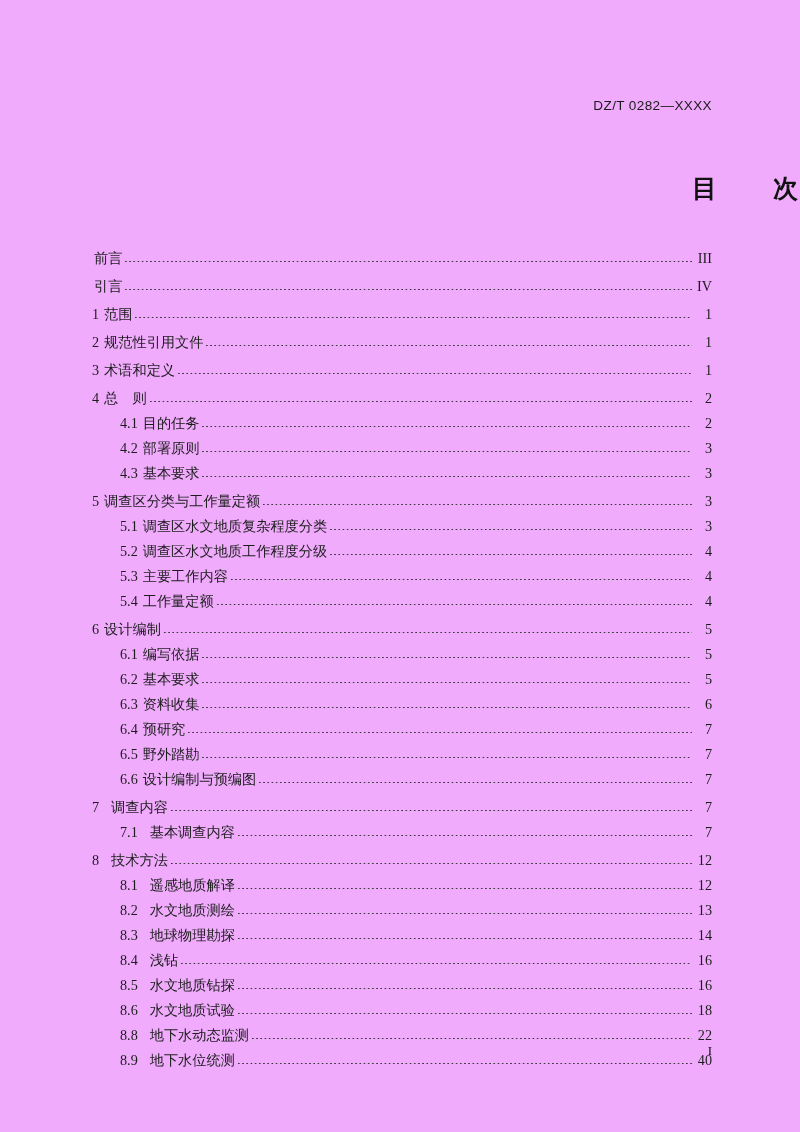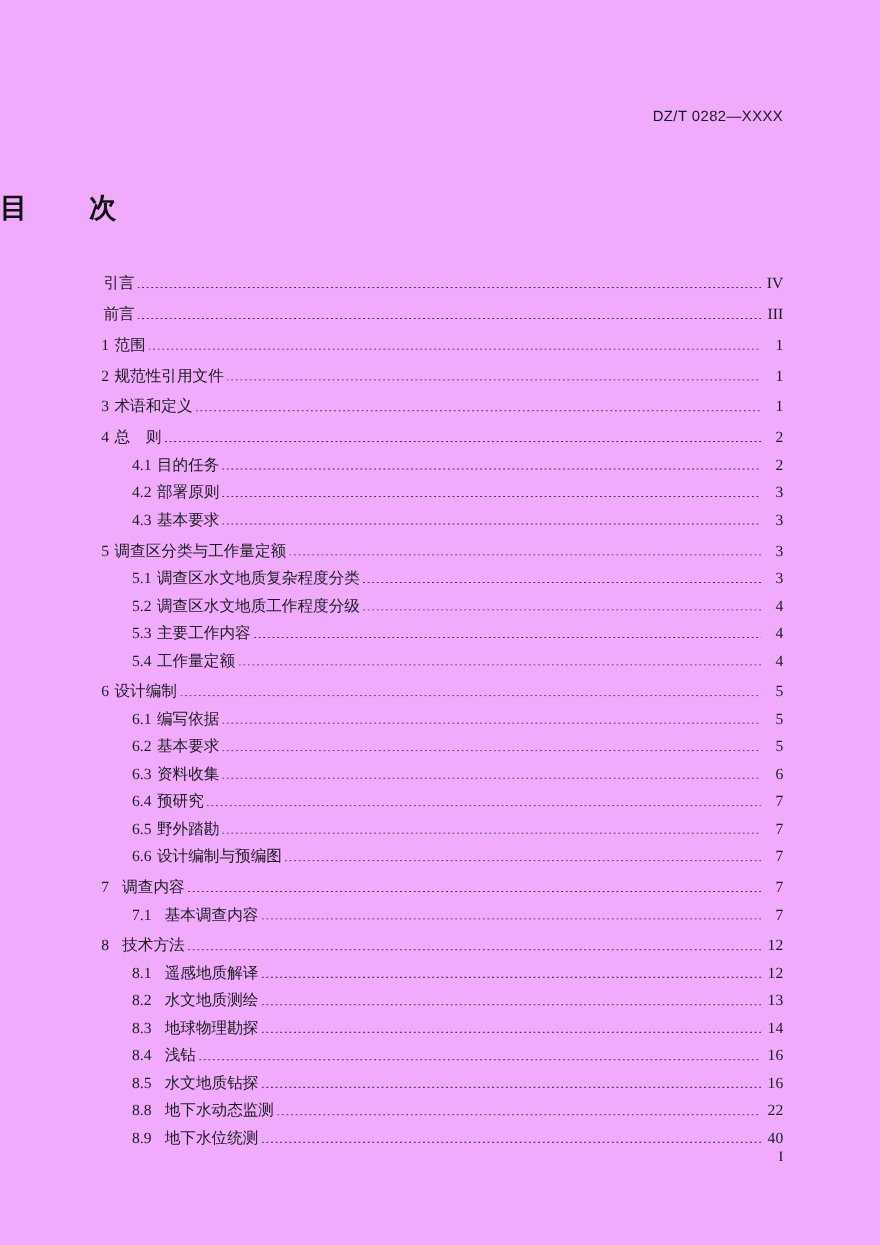--- a/index.html
+++ b/index.html
@@ -25,21 +25,21 @@
     font-family: "Liberation Sans", "DejaVu Sans", sans-serif;
     font-size: 13.5px;
     letter-spacing: 0.4px;
     color: #1a1a1a;
   }
   .doc-title {
     position: absolute;
     top: 172px;
     left: 0;
     width: 800px;
-    text-align: left;
+    text-align: right;
     font-family: "Liberation Sans", "DejaVu Sans", sans-serif;
     font-size: 25px;
     font-weight: bold;
     letter-spacing: 2px;
     color: #111111;
   }
   .toc {
     position: absolute;
     top: 238px;
     left: 92px;
@@ -114,29 +114,29 @@
 <body>
 
 <div class="page">
 
   <div class="header">DZ/T 0282—XXXX</div>
 
   <div class="doc-title">目　　次</div>
 
   <div class="toc" id="toc-list">
       <div class="toc-entry front">
+        <span class="entry-label"><span>前言</span></span>
+        <span class="leader"></span>
+        <span class="page-no">III</span>
+      </div>
+      <div class="toc-entry front">
         <span class="entry-label"><span>引言</span></span>
         <span class="leader"></span>
         <span class="page-no">IV</span>
       </div>
-      <div class="toc-entry front">
-        <span class="entry-label"><span>前言</span></span>
-        <span class="leader"></span>
-        <span class="page-no">III</span>
-      </div>
       <div class="toc-entry level-0">
         <span class="entry-label"><span class="num gap-1">1</span><span>范围</span></span>
         <span class="leader"></span>
         <span class="page-no">1</span>
       </div>
       <div class="toc-entry level-0">
         <span class="entry-label"><span class="num gap-1">2</span><span>规范性引用文件</span></span>
         <span class="leader"></span>
         <span class="page-no">1</span>
       </div>
@@ -259,20 +259,25 @@
         <span class="entry-label"><span class="num gap-2">8.4</span><span>浅钻</span></span>
         <span class="leader"></span>
         <span class="page-no">16</span>
       </div>
       <div class="toc-entry level-1">
         <span class="entry-label"><span class="num gap-2">8.5</span><span>水文地质钻探</span></span>
         <span class="leader"></span>
         <span class="page-no">16</span>
       </div>
       <div class="toc-entry level-1">
+        <span class="entry-label"><span class="num gap-2">8.6</span><span>水文地质试验</span></span>
+        <span class="leader"></span>
+        <span class="page-no">18</span>
+      </div>
+      <div class="toc-entry level-1">
         <span class="entry-label"><span class="num gap-2">8.8</span><span>地下水动态监测</span></span>
         <span class="leader"></span>
         <span class="page-no">22</span>
       </div>
       <div class="toc-entry level-1">
         <span class="entry-label"><span class="num gap-2">8.9</span><span>地下水位统测</span></span>
         <span class="leader"></span>
         <span class="page-no">40</span>
       </div>
     </div>

